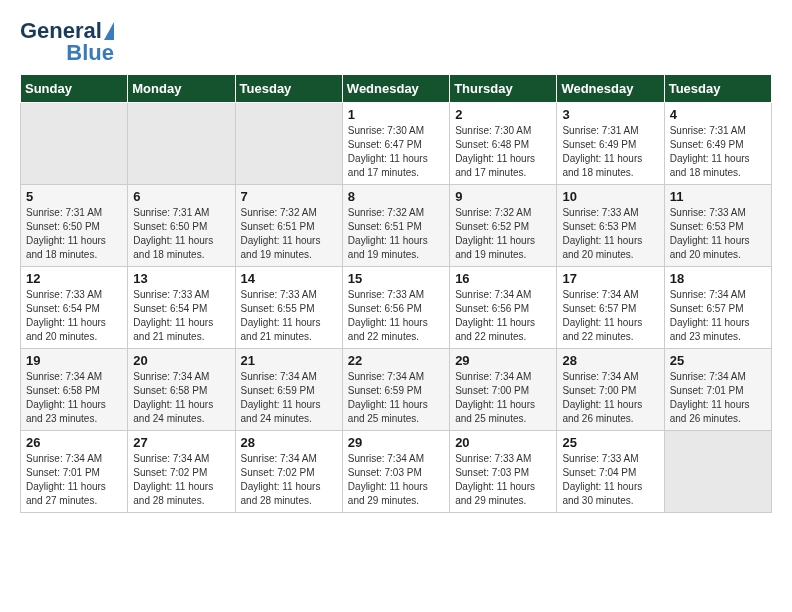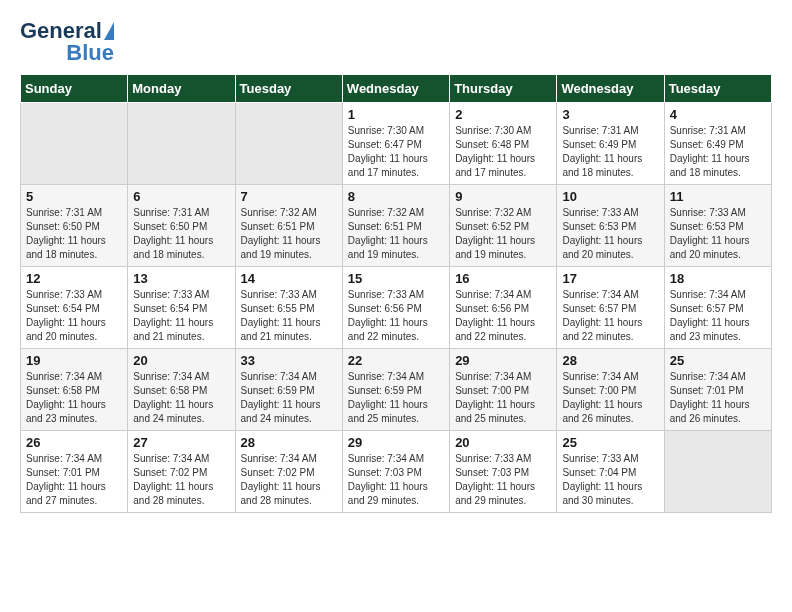--- a/index.html
+++ b/index.html
@@ -218,21 +218,21 @@
       <tr>
         <td>
           <span class="day-number">19</span>
           <div class="day-info">Sunrise: 7:34 AM<br>Sunset: 6:58 PM<br>Daylight: 11 hours and 23 minutes.</div>
         </td>
         <td>
           <span class="day-number">20</span>
           <div class="day-info">Sunrise: 7:34 AM<br>Sunset: 6:58 PM<br>Daylight: 11 hours and 24 minutes.</div>
         </td>
         <td>
-          <span class="day-number">33</span>
+          <span class="day-number">21</span>
           <div class="day-info">Sunrise: 7:34 AM<br>Sunset: 6:59 PM<br>Daylight: 11 hours and 24 minutes.</div>
         </td>
         <td>
           <span class="day-number">22</span>
           <div class="day-info">Sunrise: 7:34 AM<br>Sunset: 6:59 PM<br>Daylight: 11 hours and 25 minutes.</div>
         </td>
         <td>
           <span class="day-number">29</span>
           <div class="day-info">Sunrise: 7:34 AM<br>Sunset: 7:00 PM<br>Daylight: 11 hours and 25 minutes.</div>
         </td>

